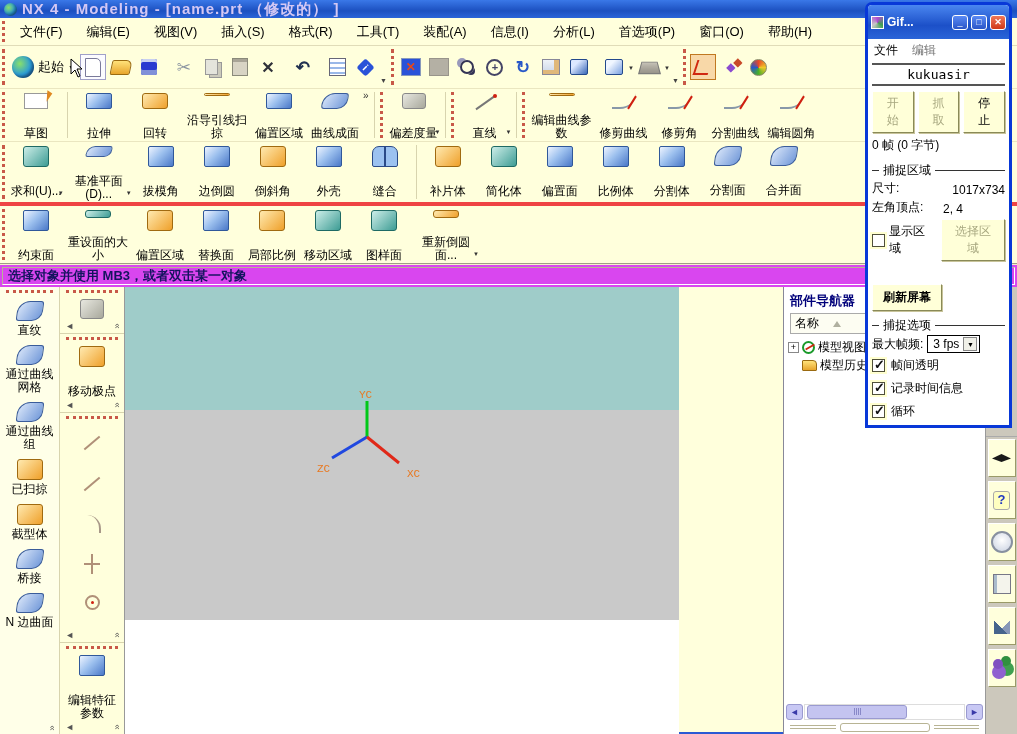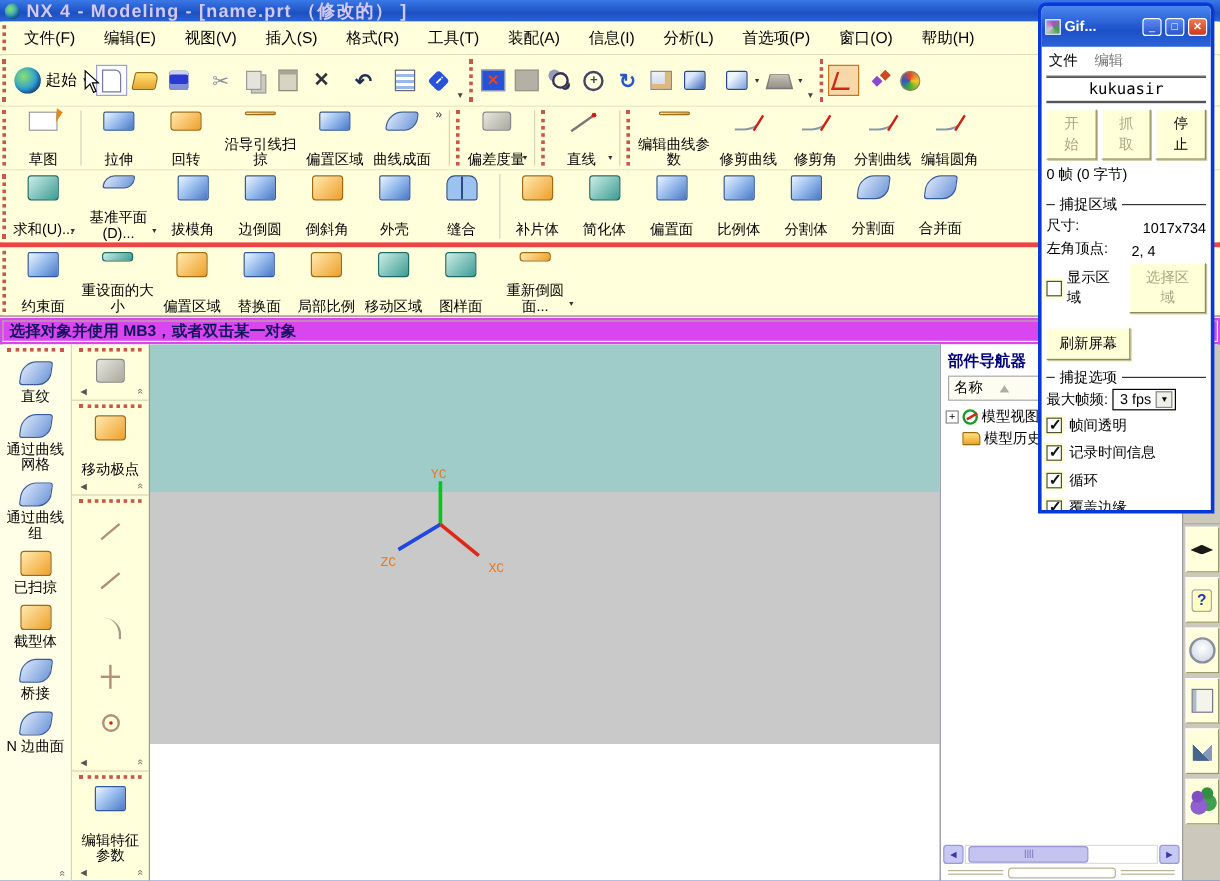--- a/index.html
+++ b/index.html
@@ -101,21 +101,21 @@
     display:flex;flex-direction:column;align-items:center;overflow:hidden;}
   .strip2{position:absolute;left:60px;top:0;width:65px;height:447px;background:#ffffdc;border-right:1px solid #999;
     display:flex;flex-direction:column;overflow:hidden;}
   .hhandle{width:80%;border-top:3px dotted #c85848;margin:3px auto 2px;}
   .s1btn{display:flex;flex-direction:column;align-items:center;gap:3px;padding:6px 1px 2px;width:58px;text-align:center;line-height:13px;font-size:12px;}
   .chevbar{margin-top:auto;display:flex;justify-content:space-between;width:90%;color:#555;font-size:9px;padding:1px 2px;}
   .chevdown{display:inline-block;transform:rotate(-90deg);}
   .s2group{display:flex;flex-direction:column;align-items:center;border-bottom:1px solid #d8d4ae;padding-bottom:1px;}
   .s2group .fbtn{min-width:50px;}
   .s2group.grow{flex:1;}
-  .viewport{position:absolute;left:125px;top:0;width:658px;height:447px;background:#fff;}
+  .viewport{position:absolute;left:125px;top:0;width:554px;height:447px;background:#fff;}
   .vp-teal{position:absolute;left:0;top:0;width:100%;height:123px;}
   .vp-gray{position:absolute;left:0;top:123px;width:100%;height:210px;}
   .triad{position:absolute;left:190px;top:100px;}
   .triad text{font-family:"Liberation Mono",monospace;font-size:11px;fill:#e87820;}
   
   .partnav{position:absolute;left:783px;top:0;width:202px;height:447px;background:#fff;border-left:1px solid #889;display:flex;flex-direction:column;}
   .pn-title{font-weight:bold;color:#00007a;font-size:13px;padding:5px 6px 3px;}
   .pn-colhead{display:flex;align-items:center;gap:14px;margin:0 0 2px 6px;width:82px;border:1px solid #aaa;background:#fdfdf2;padding:1px 4px;font-size:12px;}
   .sort-tri{width:0;height:0;border-left:4px solid transparent;border-right:4px solid transparent;border-bottom:6px solid #b0b0a0;}
   .pn-tree{flex:1;padding:2px 4px;overflow:hidden;}
@@ -168,21 +168,21 @@
   .grp-title::before{content:"";width:7px;border-top:1px solid #333;}
   .grp-title::after{content:"";flex:1;border-top:1px solid #333;}
   .kvrow{display:flex;align-items:flex-end;padding:1px 0;}
   .kvrow .k{flex:1;}
   .kvrow .v{width:62px;}
   .v.right{text-align:right;}
   .ckrow{display:flex;align-items:center;gap:6px;padding:3px 0;}
   .ckbox{width:13px;height:13px;border:1px solid #50503a;background:#fff;flex:none;position:relative;box-shadow:0 0 0 2px #ffffd0;}
   .checked .ckbox::after{content:"✓";position:absolute;left:1px;top:-3px;font-weight:bold;font-size:13px;color:#111;}
   .gw-selrow{display:flex;align-items:center;gap:4px;padding:2px 0;}
-  .gw-refresh{align-self:flex-start;margin:10px 0 2px;font-weight:normal;padding:4px 10px;}
+  .gw-refresh{align-self:flex-start;margin:21px 0 2px;font-weight:bold;padding:4px 10px;}
   .selbox{border:1px solid #000;background:#fff;display:flex;align-items:center;padding:1px 2px 1px 5px;gap:4px;}
   .selbox .arrow{width:14px;height:14px;border:1px solid #888;background:#f0f0e8;font-size:7px;display:flex;align-items:center;justify-content:center;}
   
   .cursor{position:absolute;z-index:30;}
   .label2{white-space:pre-line;}
 </style>
 </head>
 <body>
 
 <div id="screen" data-name="nx-application-window">

